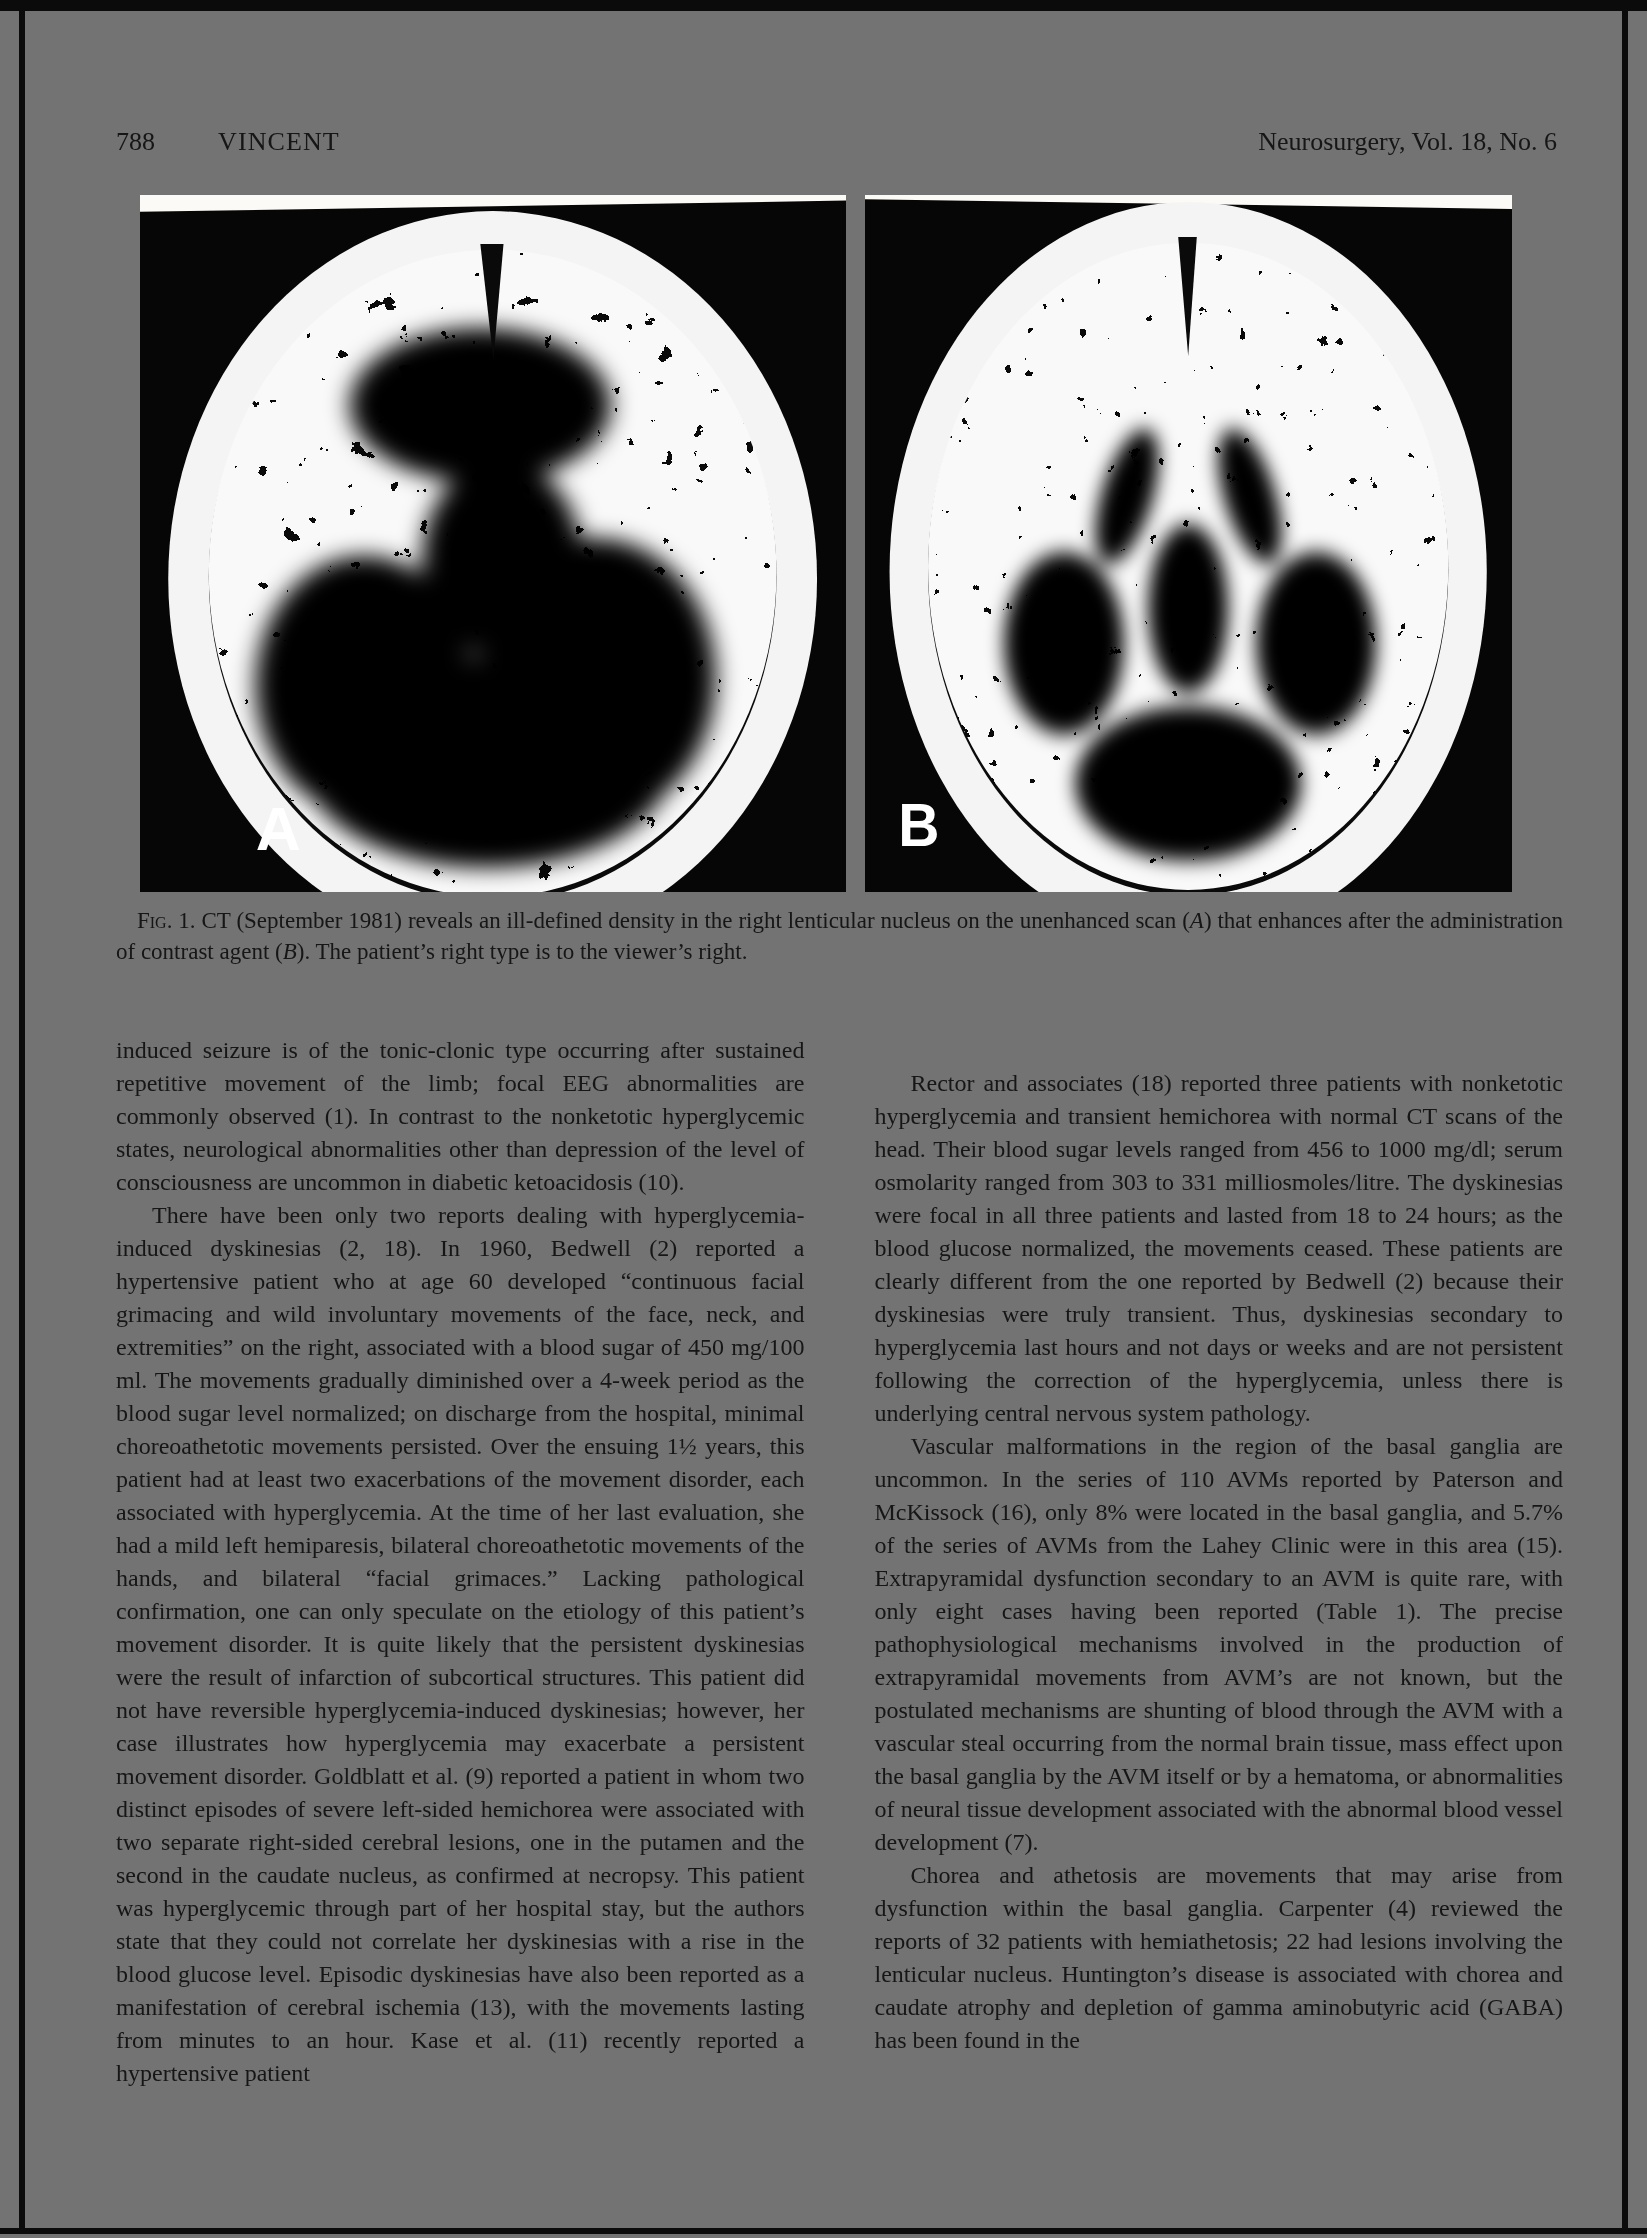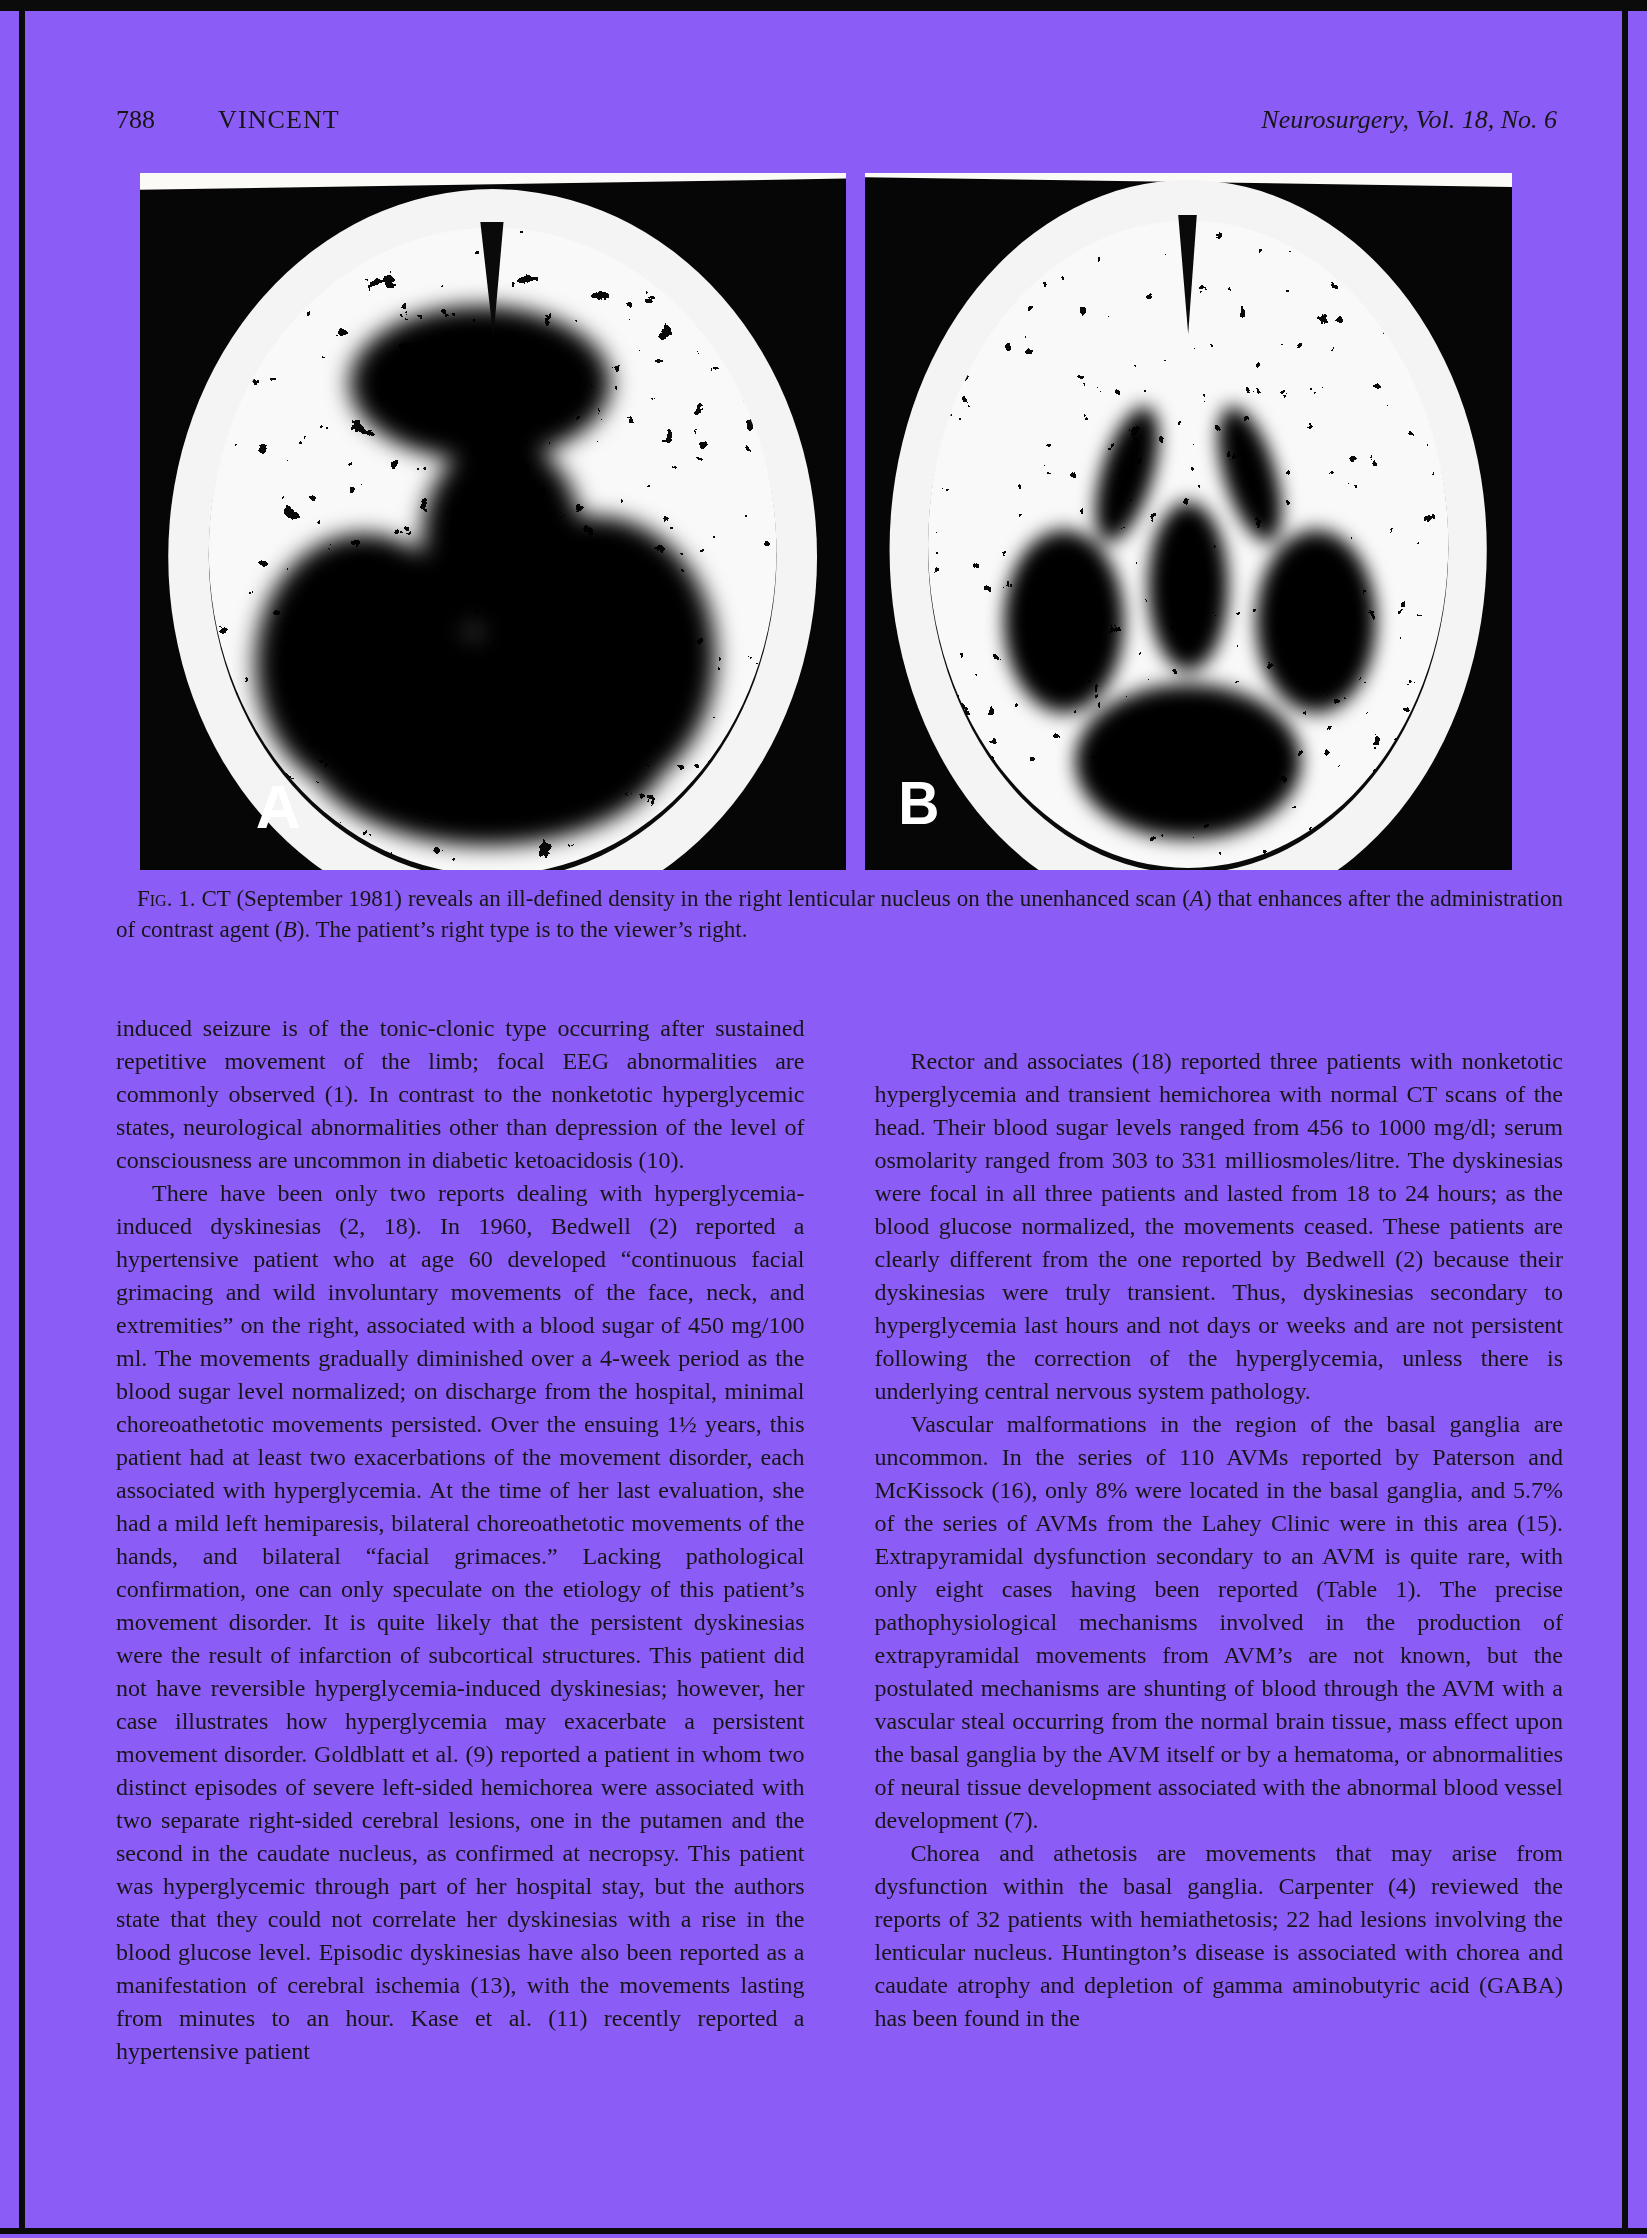--- a/index.html
+++ b/index.html
@@ -1,38 +1,38 @@
 <!DOCTYPE html>
 <html style="font-size:11.2px"><head>
 <meta charset="utf-8">
 <style>
   html,body{margin:0;padding:0;background:#e9e9e6;}
   .page{
     position:relative;
     width:1647px;height:2239px;
-    background:#8b5cf6;
+    background:#737373;
     overflow:hidden;
     font-family:"Liberation Serif","DejaVu Serif",serif;
     color:#161616;
   }
   
   .edge{position:absolute;background:#0b0b0b;}
   .edge-top{left:0;top:0;width:1647px;height:10.5px;}
   .edge-left{left:19px;top:7px;width:5.6px;height:2225px;}
   .edge-right{left:1622px;top:7px;width:5.6px;height:2225px;}
   .edge-bottom{left:0;top:2228px;width:1647px;height:5.6px;}
 
   .header{
     padding:105px 90px 0 116px;
     display:flex;justify-content:space-between;align-items:baseline;
     font-size:26px;
   }
   .header .pageno{margin-right:63px;}
   .header .author{letter-spacing:1.1px;}
-  .header .journal{font-style:italic;}
+  .header .journal{margin-top:22px;}
 
   .figure-row{
     margin:38px 0 0 140px;
     display:flex;gap:19px;
   }
   .panel{background:#060606;position:relative;}
   .panel svg{display:block;width:100%;height:100%;}
   .panel-a{width:706px;height:697px;}
   .panel-b{width:647px;height:697px;}
 

